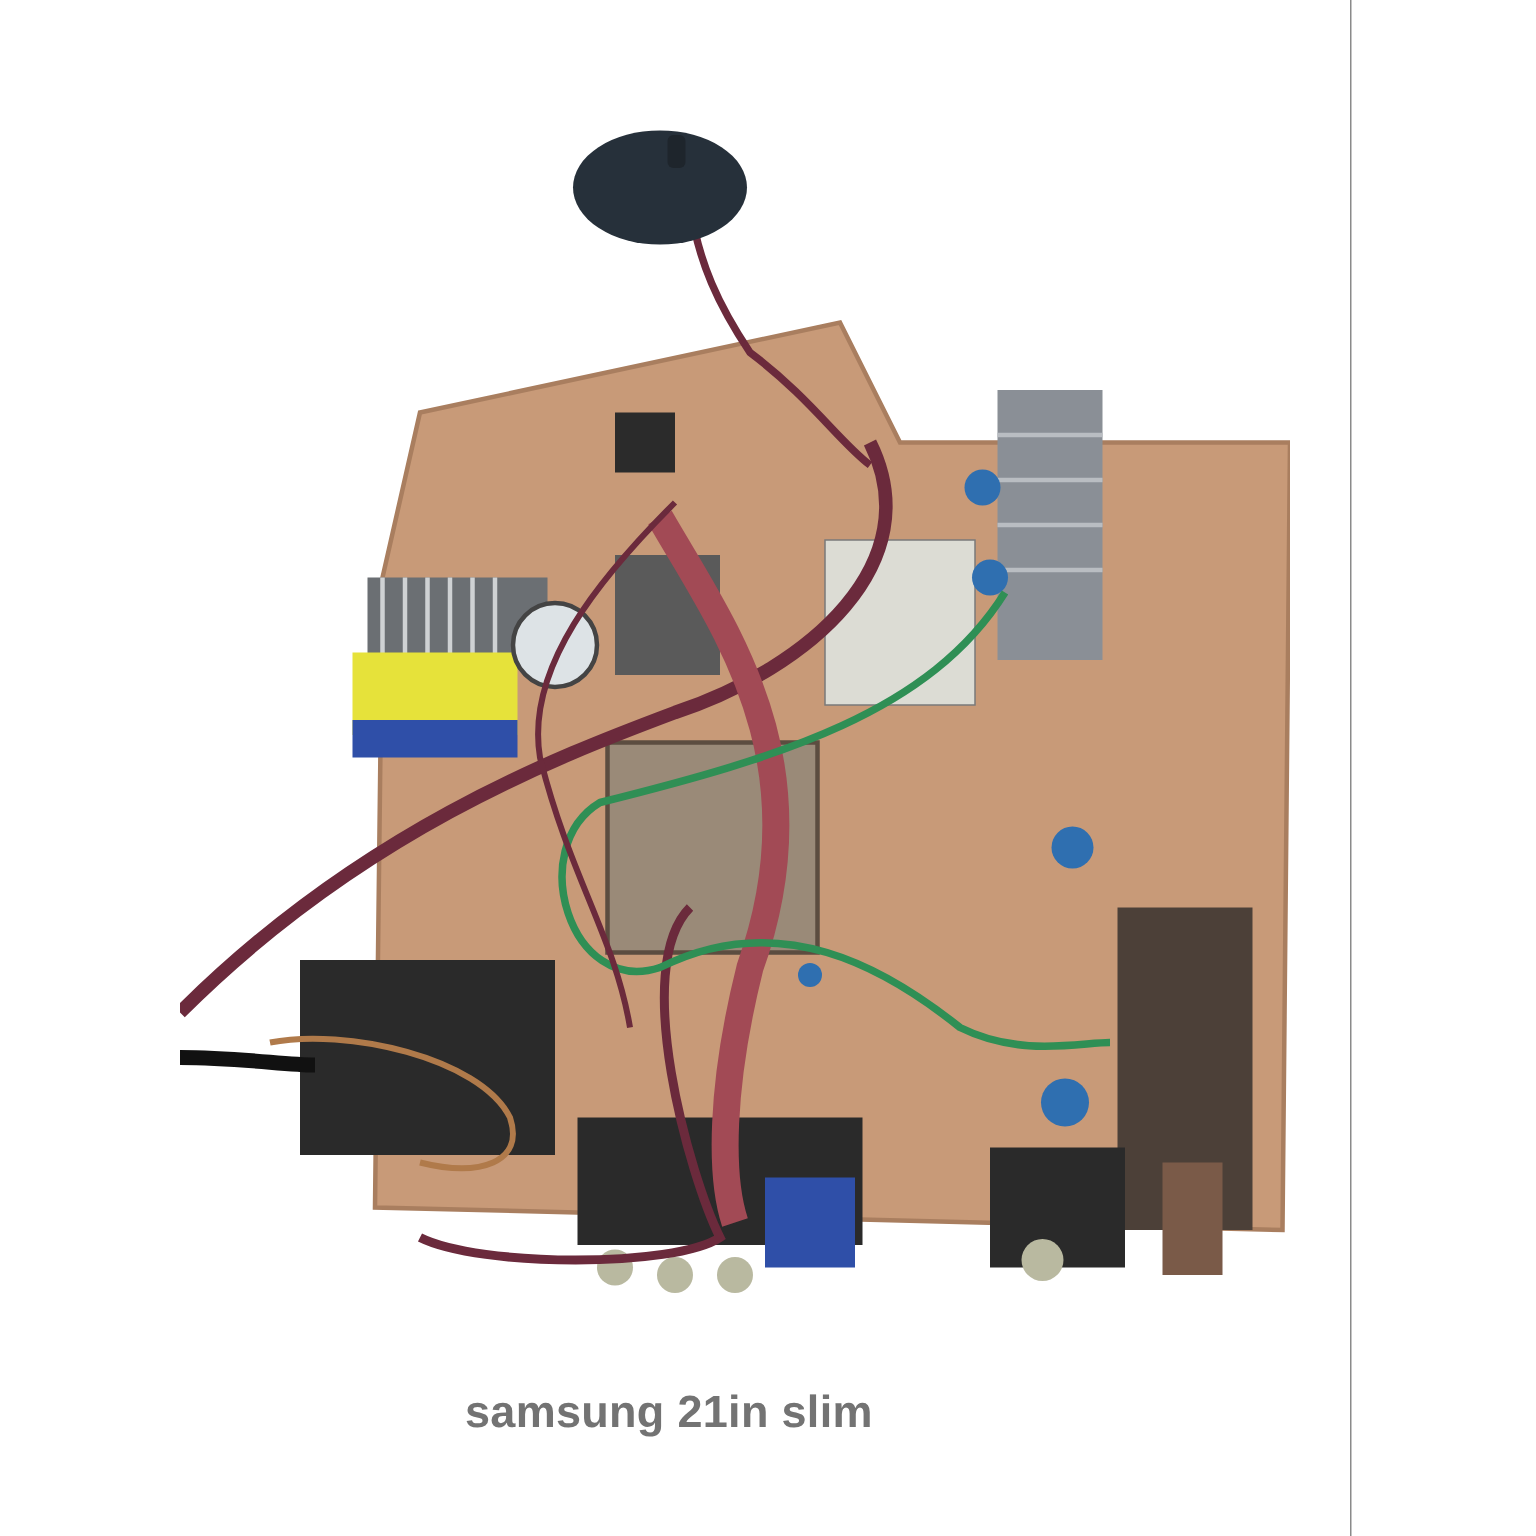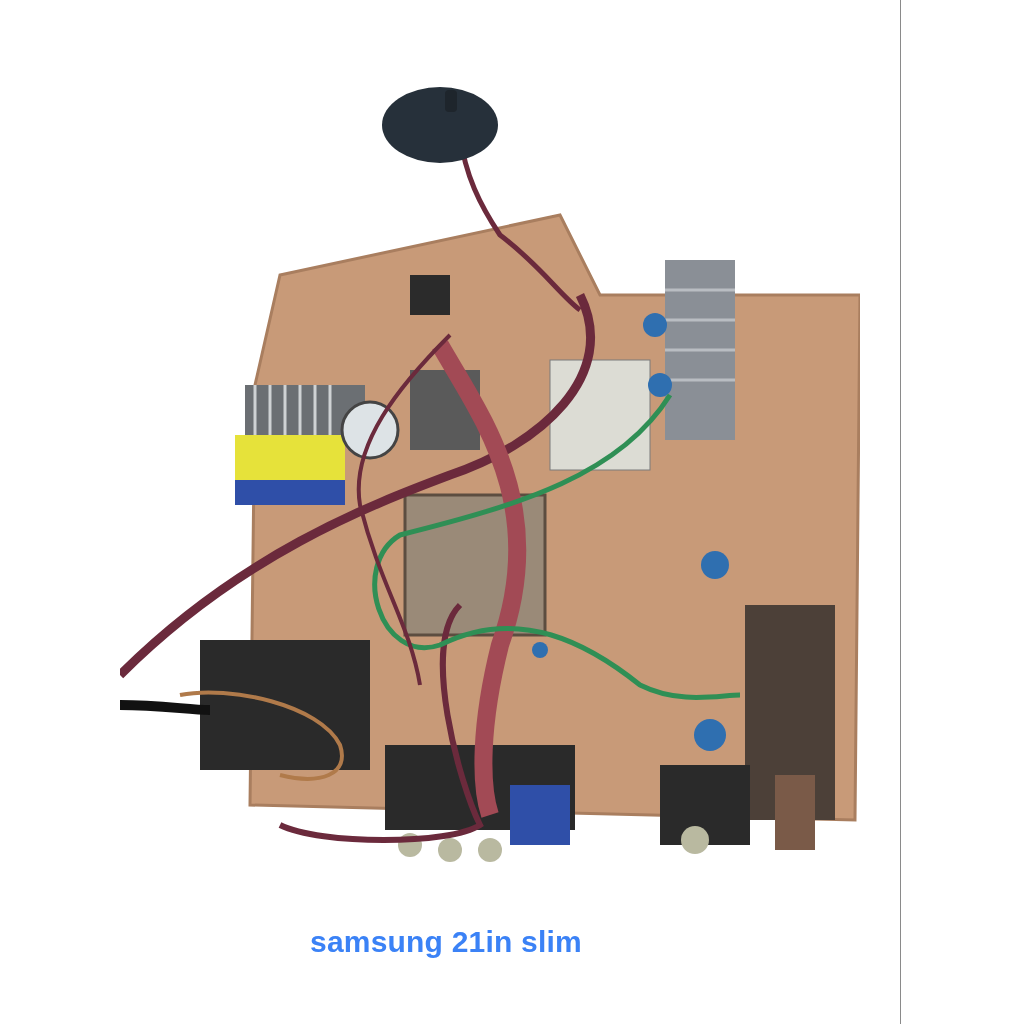--- a/index.html
+++ b/index.html
@@ -72,13 +72,13 @@
     <path d="M340,50 C345,90 360,120 380,150 C420,180 440,210 460,225" fill="none" stroke="#6b2a3c" stroke-width="5"></path>
 
     <ellipse cx="320" cy="40" rx="58" ry="38" fill="#26303a"></ellipse>
     <rect x="325" y="5" width="12" height="22" rx="4" fill="#1e252c"></rect>
 
     <path d="M0,620 C40,620 70,625 90,625" fill="none" stroke="#111" stroke-width="10"></path>
     <path d="M60,610 C110,600 200,620 220,660 C230,690 200,700 160,690" fill="none" stroke="#b07a4a" stroke-width="4"></path>
   </svg>
 </div>
 
-<div class="caption" style="color:#3b82f6">samsung 21in slim</div>
+<div class="caption" style="color:#737373">samsung 21in slim</div>
 
 </body></html>

